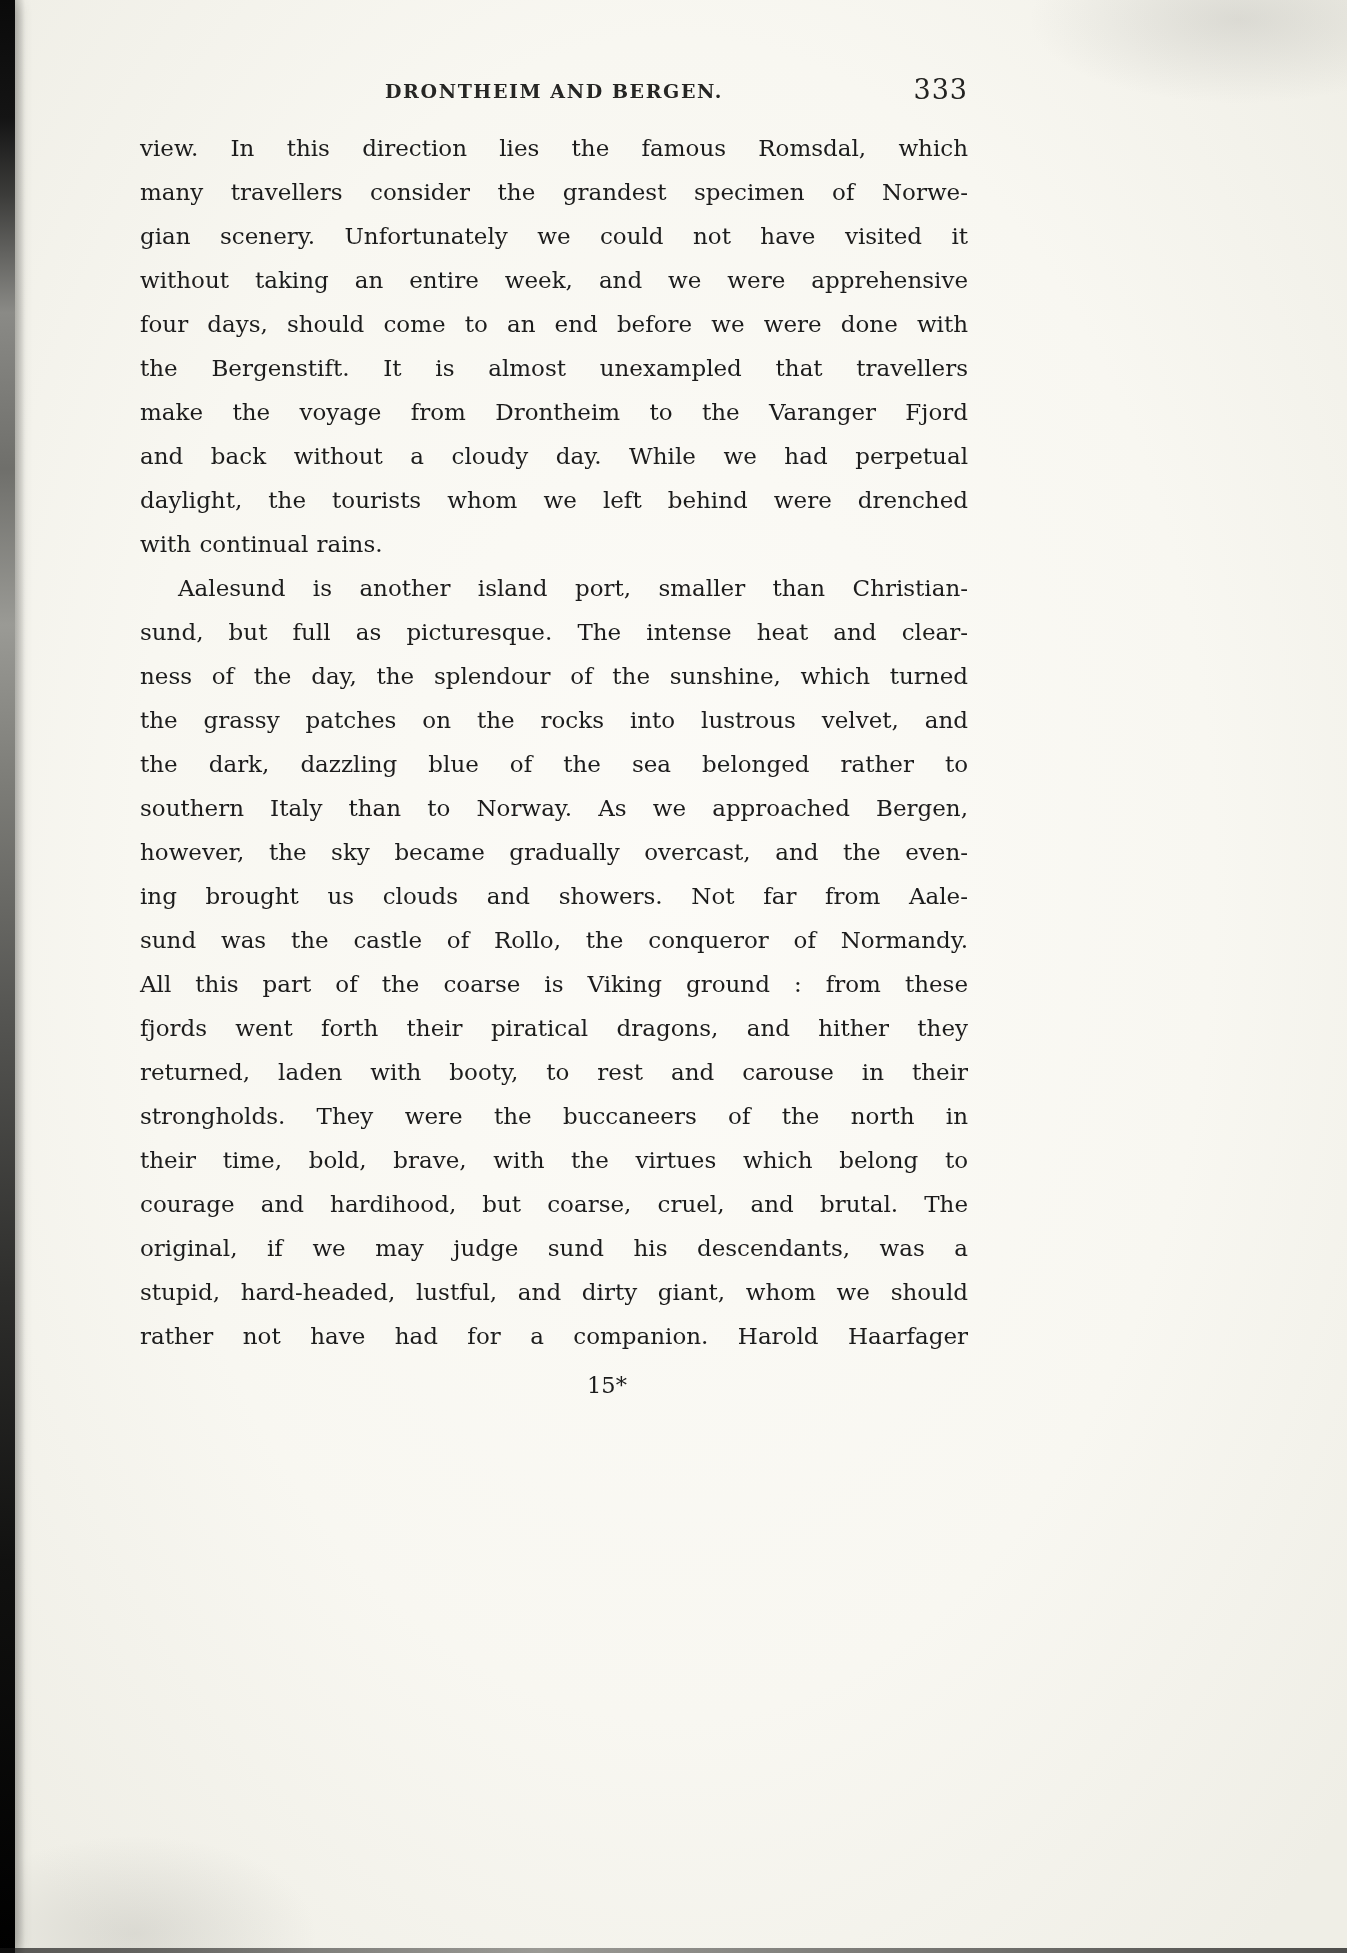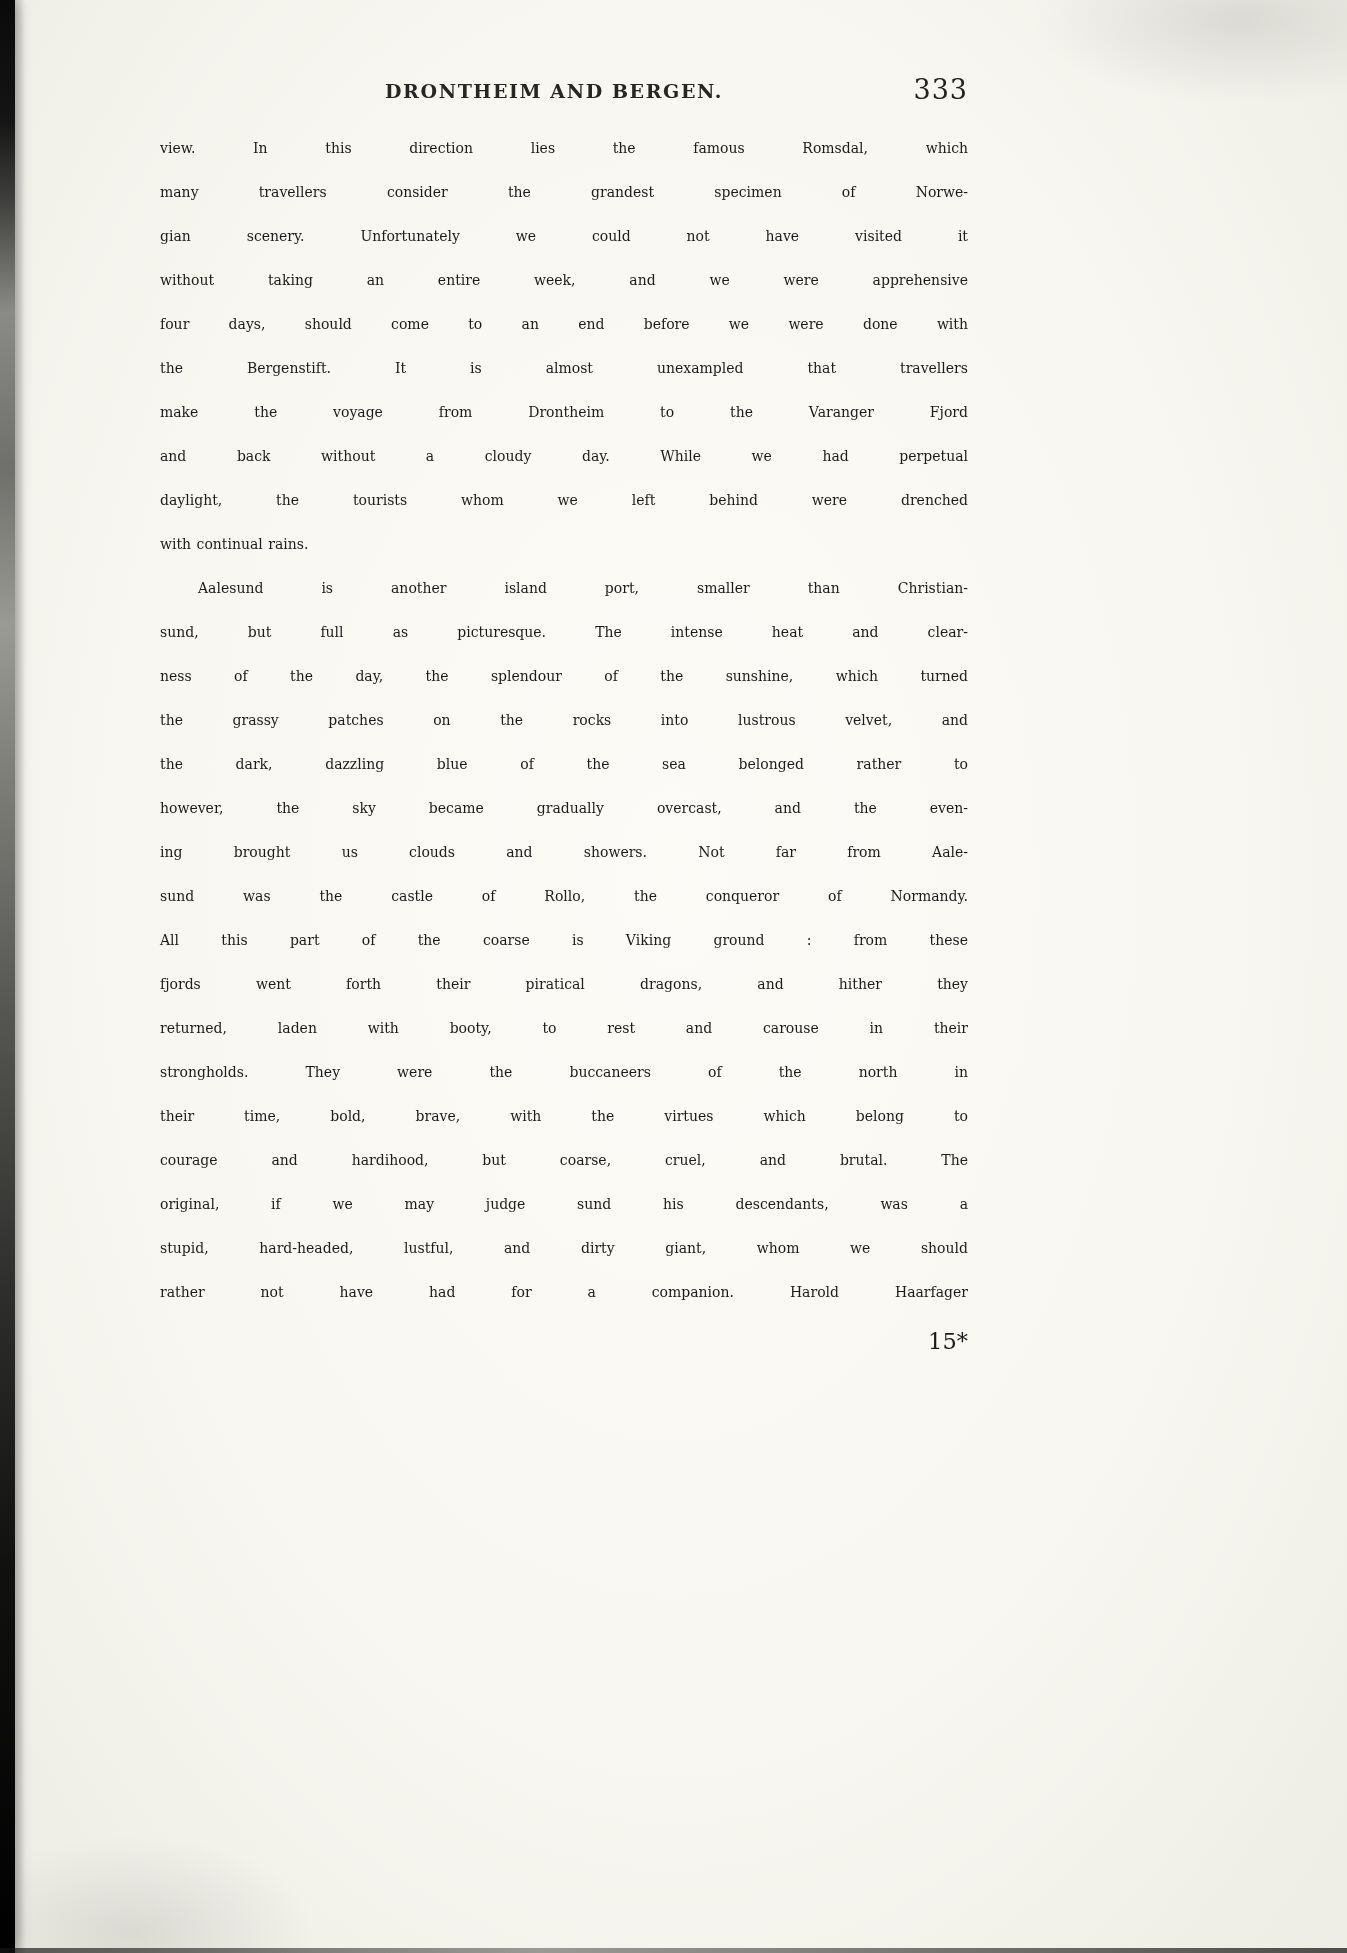--- a/index.html
+++ b/index.html
@@ -83,37 +83,36 @@
   }
 
   .content {
     position: absolute;
     left: 140px;
     top: 126px;
     width: 828px;
   }
   .paragraph { margin: 0; }
   .line {
-    font-size: 14px;
+    font-size: 23px;
     line-height: 44px;
     text-align: justify;
     text-align-last: justify;
     word-spacing: 1px;
     white-space: normal;
-    margin-left: 20px;
   }
   .line.indent { padding-left: 38px; }
   .line.last-left { text-align-last: left; }
 
   .footer-signature {
     margin-top: 12px;
     padding-left: 106px;
     font-size: 22.5px;
     line-height: 30px;
-    text-align: right;
+    text-align: center;
   }
 </style>
 </head>
 <body>
 
 <div class="page">
 
   <div class="binding-edge"></div>
   <div class="binding-edge-inner"></div>
   <div class="bottom-edge"></div>
@@ -136,20 +135,21 @@
           <div class="line">and back without a cloudy day.  While we had perpetual</div>
           <div class="line">daylight, the tourists whom we left behind were drenched</div>
           <div class="line last-left">with continual rains.</div>
         </div>
         <div class="paragraph">
           <div class="line indent">Aalesund is another island port, smaller than Christian-</div>
           <div class="line">sund, but full as picturesque.  The intense heat and clear-</div>
           <div class="line">ness of the day, the splendour of the sunshine, which turned</div>
           <div class="line">the grassy patches on the rocks into lustrous velvet, and</div>
           <div class="line">the dark, dazzling blue of the sea belonged rather to</div>
+          <div class="line">southern Italy than to Norway.  As we approached Bergen,</div>
           <div class="line">however, the sky became gradually overcast, and the even-</div>
           <div class="line">ing brought us clouds and showers.  Not far from Aale-</div>
           <div class="line">sund was the castle of Rollo, the conqueror of Normandy.</div>
           <div class="line">All this part of the coarse is Viking ground : from these</div>
           <div class="line">fjords went forth their piratical dragons, and hither they</div>
           <div class="line">returned, laden with booty, to rest and carouse in their</div>
           <div class="line">strongholds.  They were the buccaneers of the north in</div>
           <div class="line">their time, bold, brave, with the virtues which belong to</div>
           <div class="line">courage and hardihood, but coarse, cruel, and brutal.  The</div>
           <div class="line">original, if we may judge sund his descendants, was a</div>

